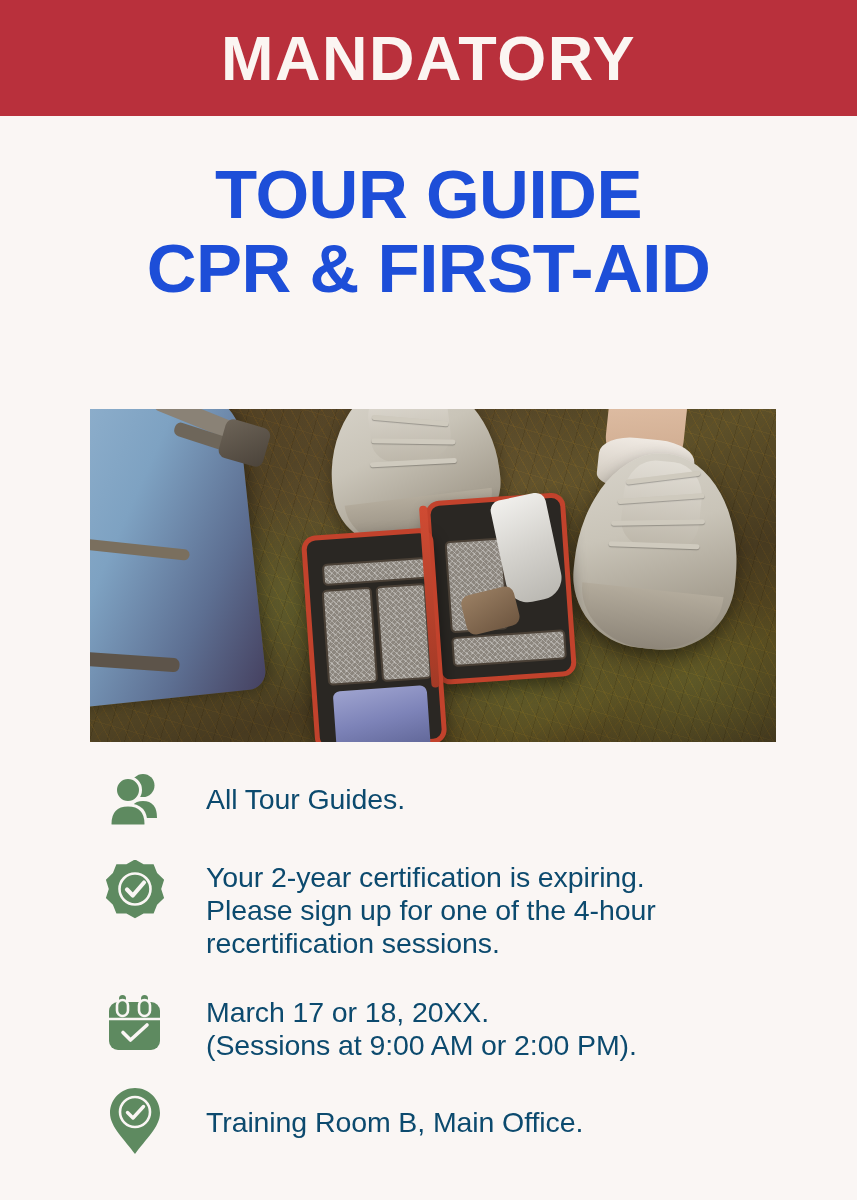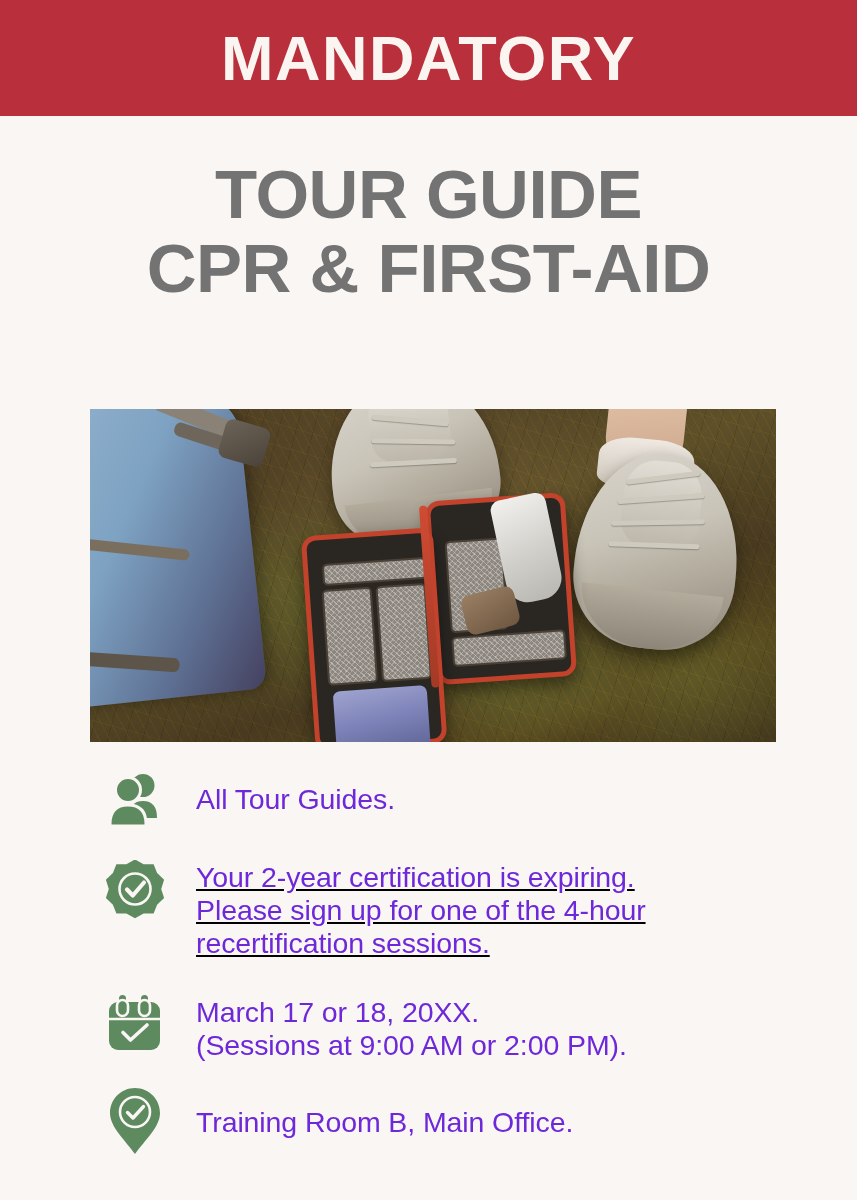--- a/index.html
+++ b/index.html
@@ -37,21 +37,21 @@
     font-family: "Liberation Sans", sans-serif;
   }
 
   
   .headline {
     position: absolute;
     left: 0;
     top: 158px;
     width: 857px;
     text-align: center;
-    color: #737373;
+    color: #1d4ed8;
     font-weight: 700;
     font-size: 69px;
     line-height: 74px;
     letter-spacing: -0.5px;
     font-family: "Liberation Sans", sans-serif;
   }
   .headline-line { display: block; white-space: nowrap; }
 
   
   .photo {
@@ -233,34 +233,34 @@
   .info-icon {
     flex: 0 0 62px;
     width: 62px;
     height: 62px;
     display: flex;
     align-items: center;
     justify-content: center;
   }
   .info-icon svg { display: block; }
   .info-text {
-    margin-left: 30px;
-    color: #6d28d9;
+    margin-left: 40px;
+    color: #0c4a6e;
     font-size: 28.5px;
     line-height: 33px;
     font-weight: 400;
     letter-spacing: -0.1px;
     font-family: "Liberation Sans", sans-serif;
     padding-top: 2px;
   }
   .info-text span { display: block; white-space: nowrap; }
 
   #row-audience  { margin-top: 0px; }
   #row-audience .info-text { padding-top: 14px; }
-  #row-reason    { margin-top: 28px; text-decoration: underline; }
+  #row-reason    { margin-top: 28px; }
   #row-reason .info-text { padding-top: 2px; }
   #row-date      { margin-top: 32px; }
   #row-date .info-text { padding-top: 4px; }
   #row-location  { margin-top: 28px; }
   #row-location .info-text { padding-top: 16px; }
 </style>
 </head>
 <body>
 
 <div class="banner">

